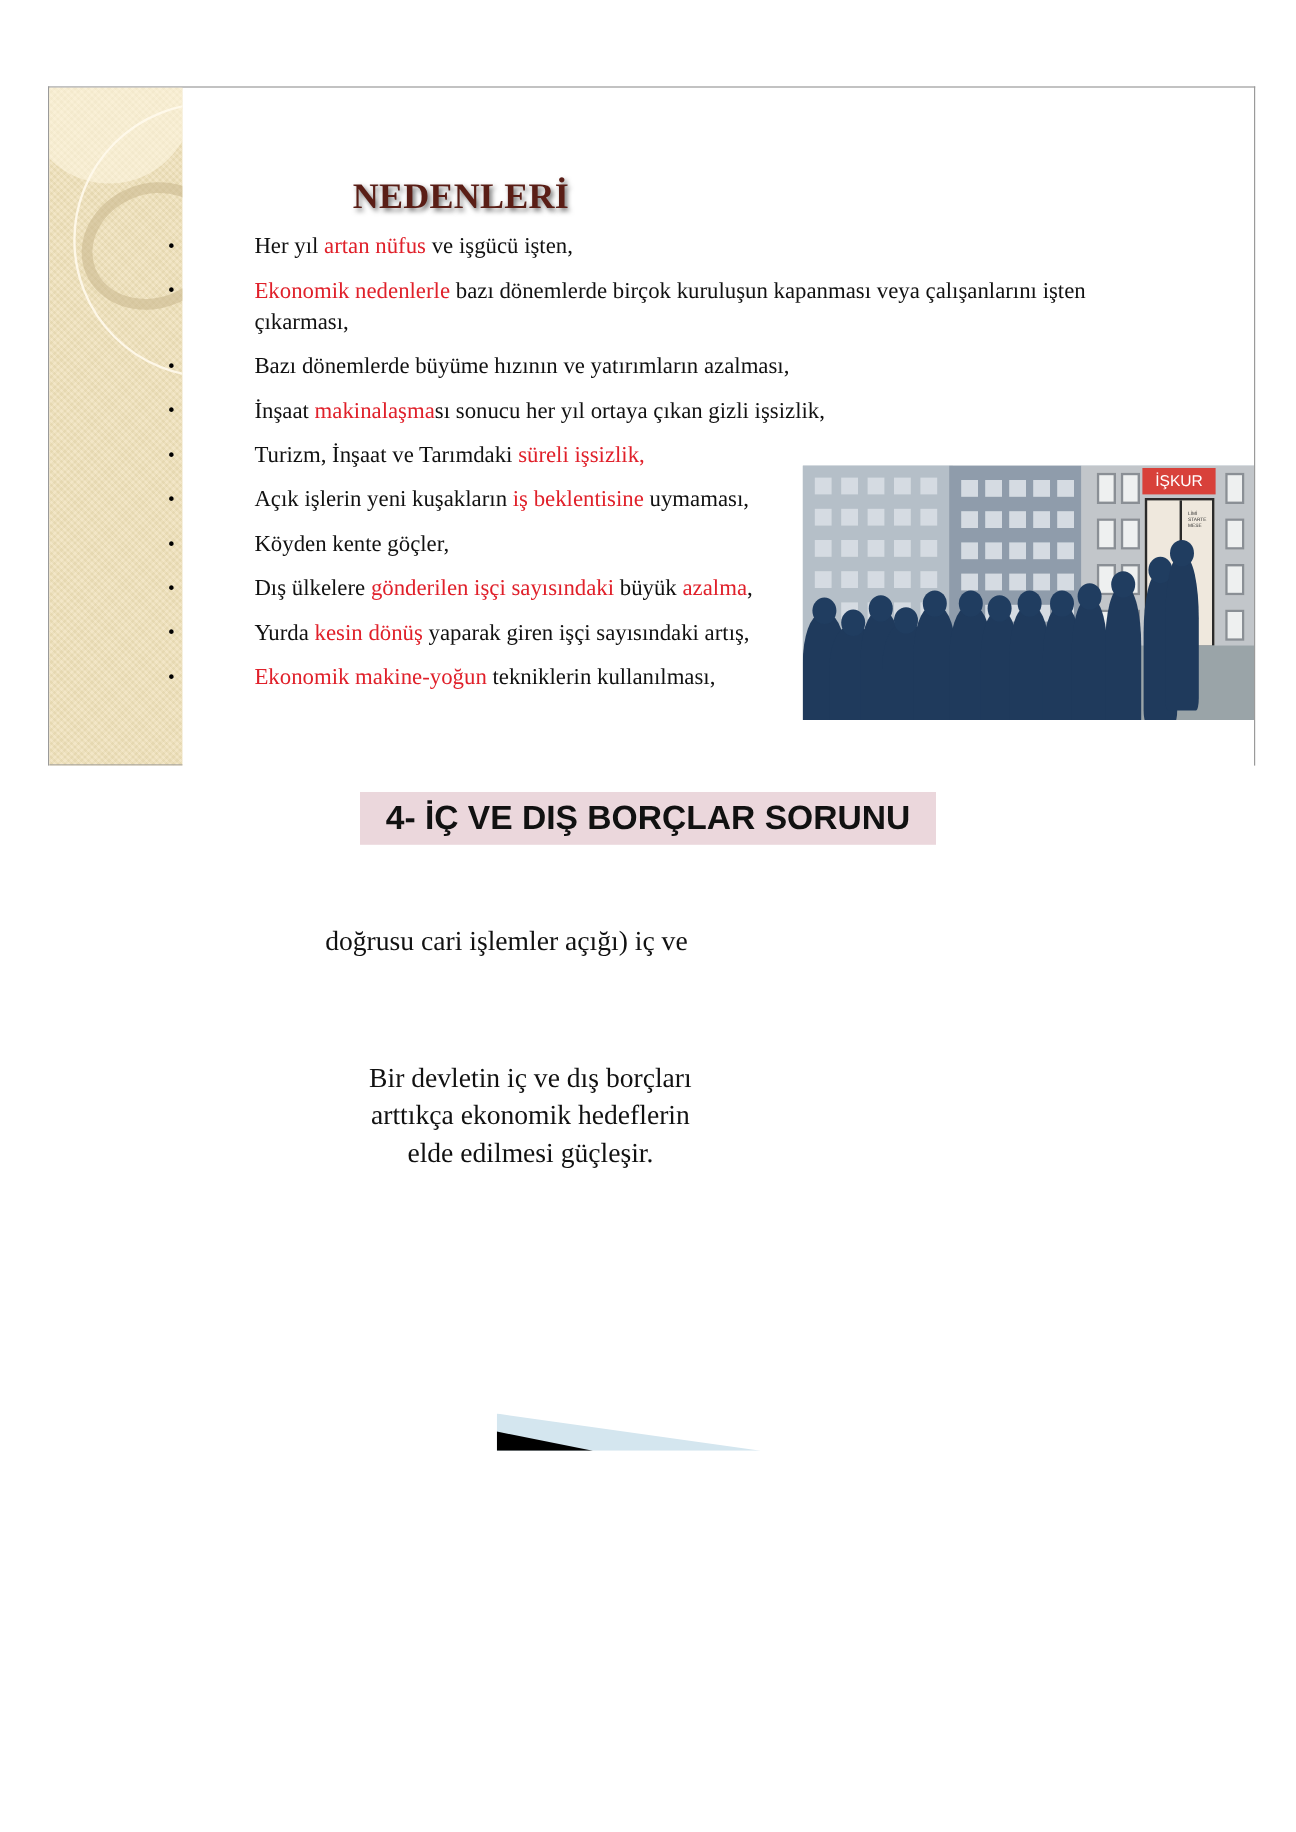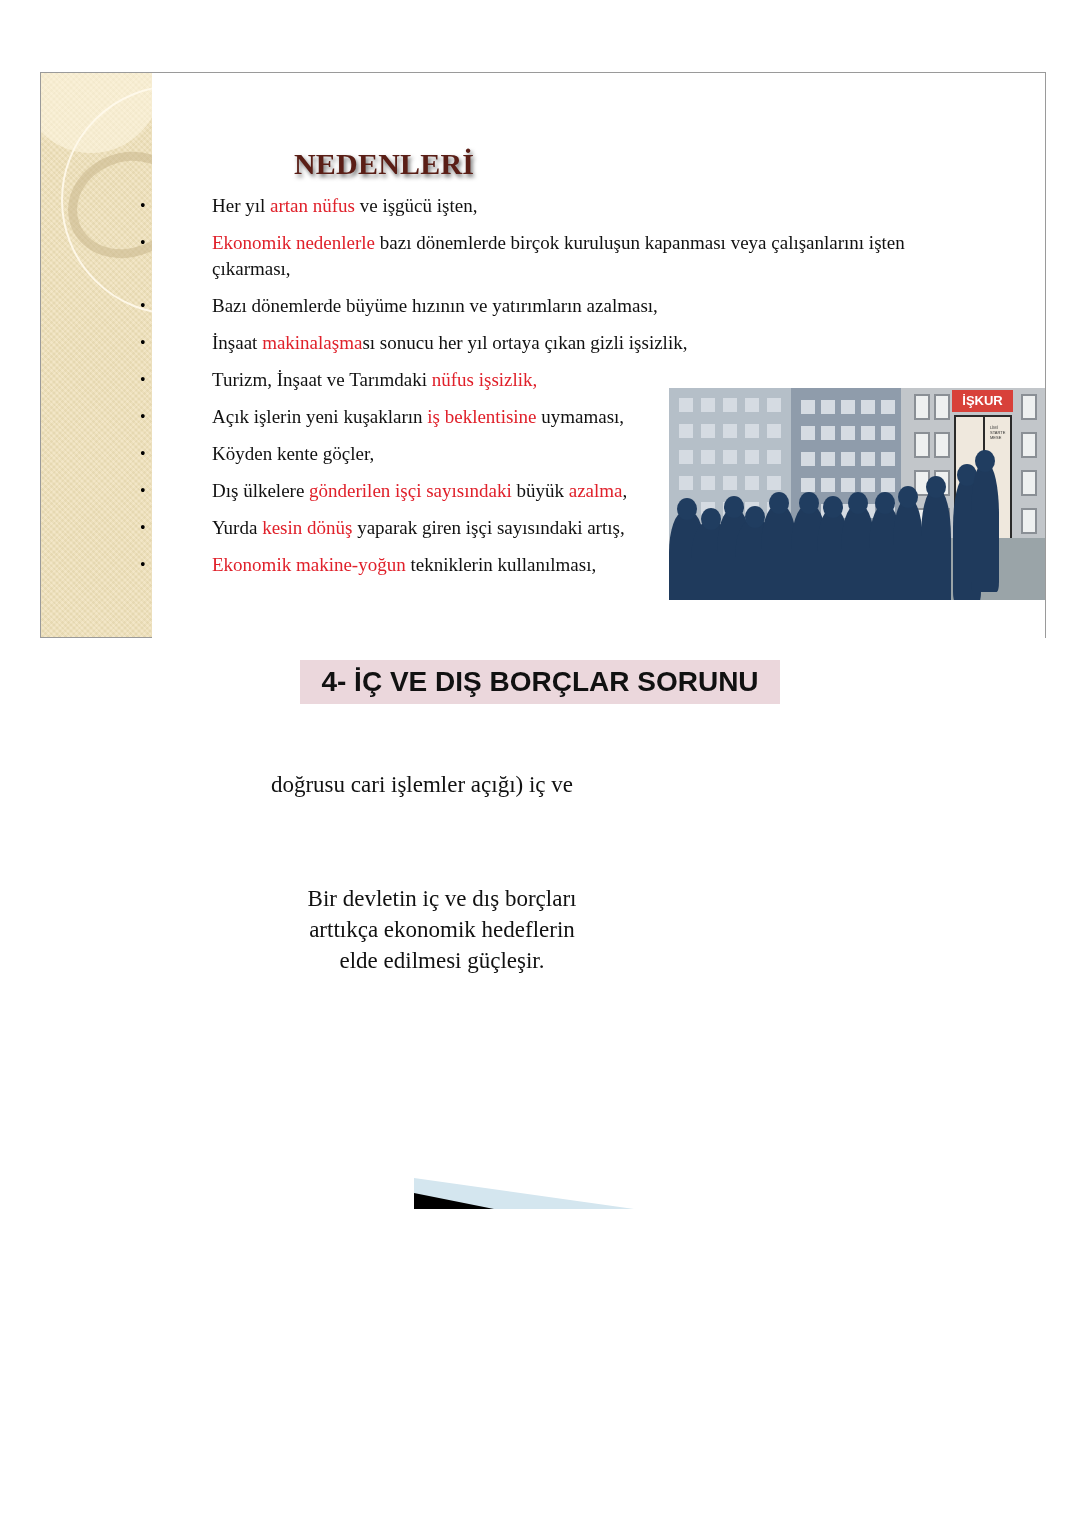--- a/index.html
+++ b/index.html
@@ -145,21 +145,21 @@
     .win.light { background: #eef0f0; border: 2px solid #8a8f95; width: 12px; height: 22px; }
     .iskur-sign {
       position: absolute;
       left: 283px;
       top: 2px;
       width: 61px;
       height: 22px;
       background: #d8413a;
       color: #ffffff;
       font-family: "Liberation Sans", "DejaVu Sans", sans-serif;
-      font-weight: bold;
+      font-weight: normal;
       font-size: 13px;
       text-align: center;
       line-height: 22px;
     }
     .door {
       position: absolute;
       left: 285px;
       top: 27px;
       width: 58px;
       height: 125px;
@@ -243,21 +243,21 @@
   <h1 class="slide-title">
     <br>
     <span>NEDENLERİ</span>
   </h1>
 
   <ul class="bullets" id="bullet-list">
       <li class="bullet-item"><span class="dot">•</span><span>Her yıl </span><span class="red">artan nüfus</span><span> ve işgücü işten,</span></li>
       <li class="bullet-item"><span class="dot">•</span><span class="red">Ekonomik nedenlerle</span><span> bazı dönemlerde birçok kuruluşun kapanması veya çalışanlarını işten</span><br><span>çıkarması,</span></li>
       <li class="bullet-item"><span class="dot">•</span><span>Bazı dönemlerde büyüme hızının ve yatırımların azalması,</span></li>
       <li class="bullet-item"><span class="dot">•</span><span>İnşaat </span><span class="red">makinalaşma</span><span>sı sonucu her yıl ortaya çıkan gizli işsizlik,</span></li>
-      <li class="bullet-item"><span class="dot">•</span><span>Turizm, İnşaat ve Tarımdaki </span><span class="red">nüfus işsizlik,</span></li>
+      <li class="bullet-item"><span class="dot">•</span><span>Turizm, İnşaat ve Tarımdaki </span><span class="red">süreli işsizlik,</span></li>
       <li class="bullet-item"><span class="dot">•</span><span>Açık işlerin yeni kuşakların </span><span class="red">iş beklentisine</span><span> uymaması,</span></li>
       <li class="bullet-item"><span class="dot">•</span><span>Köyden kente göçler,</span></li>
       <li class="bullet-item"><span class="dot">•</span><span>Dış ülkelere </span><span class="red">gönderilen işçi sayısındaki</span><span> büyük </span><span class="red">azalma</span><span>,</span></li>
       <li class="bullet-item"><span class="dot">•</span><span>Yurda </span><span class="red">kesin dönüş</span><span> yaparak giren işçi sayısındaki artış,</span></li>
       <li class="bullet-item"><span class="dot">•</span><span class="red">Ekonomik makine-yoğun</span><span> tekniklerin kullanılması,</span></li>
     </ul>
 
   <div class="illustration">
     <div class="bld1"></div>
     <div class="bld2"></div>

